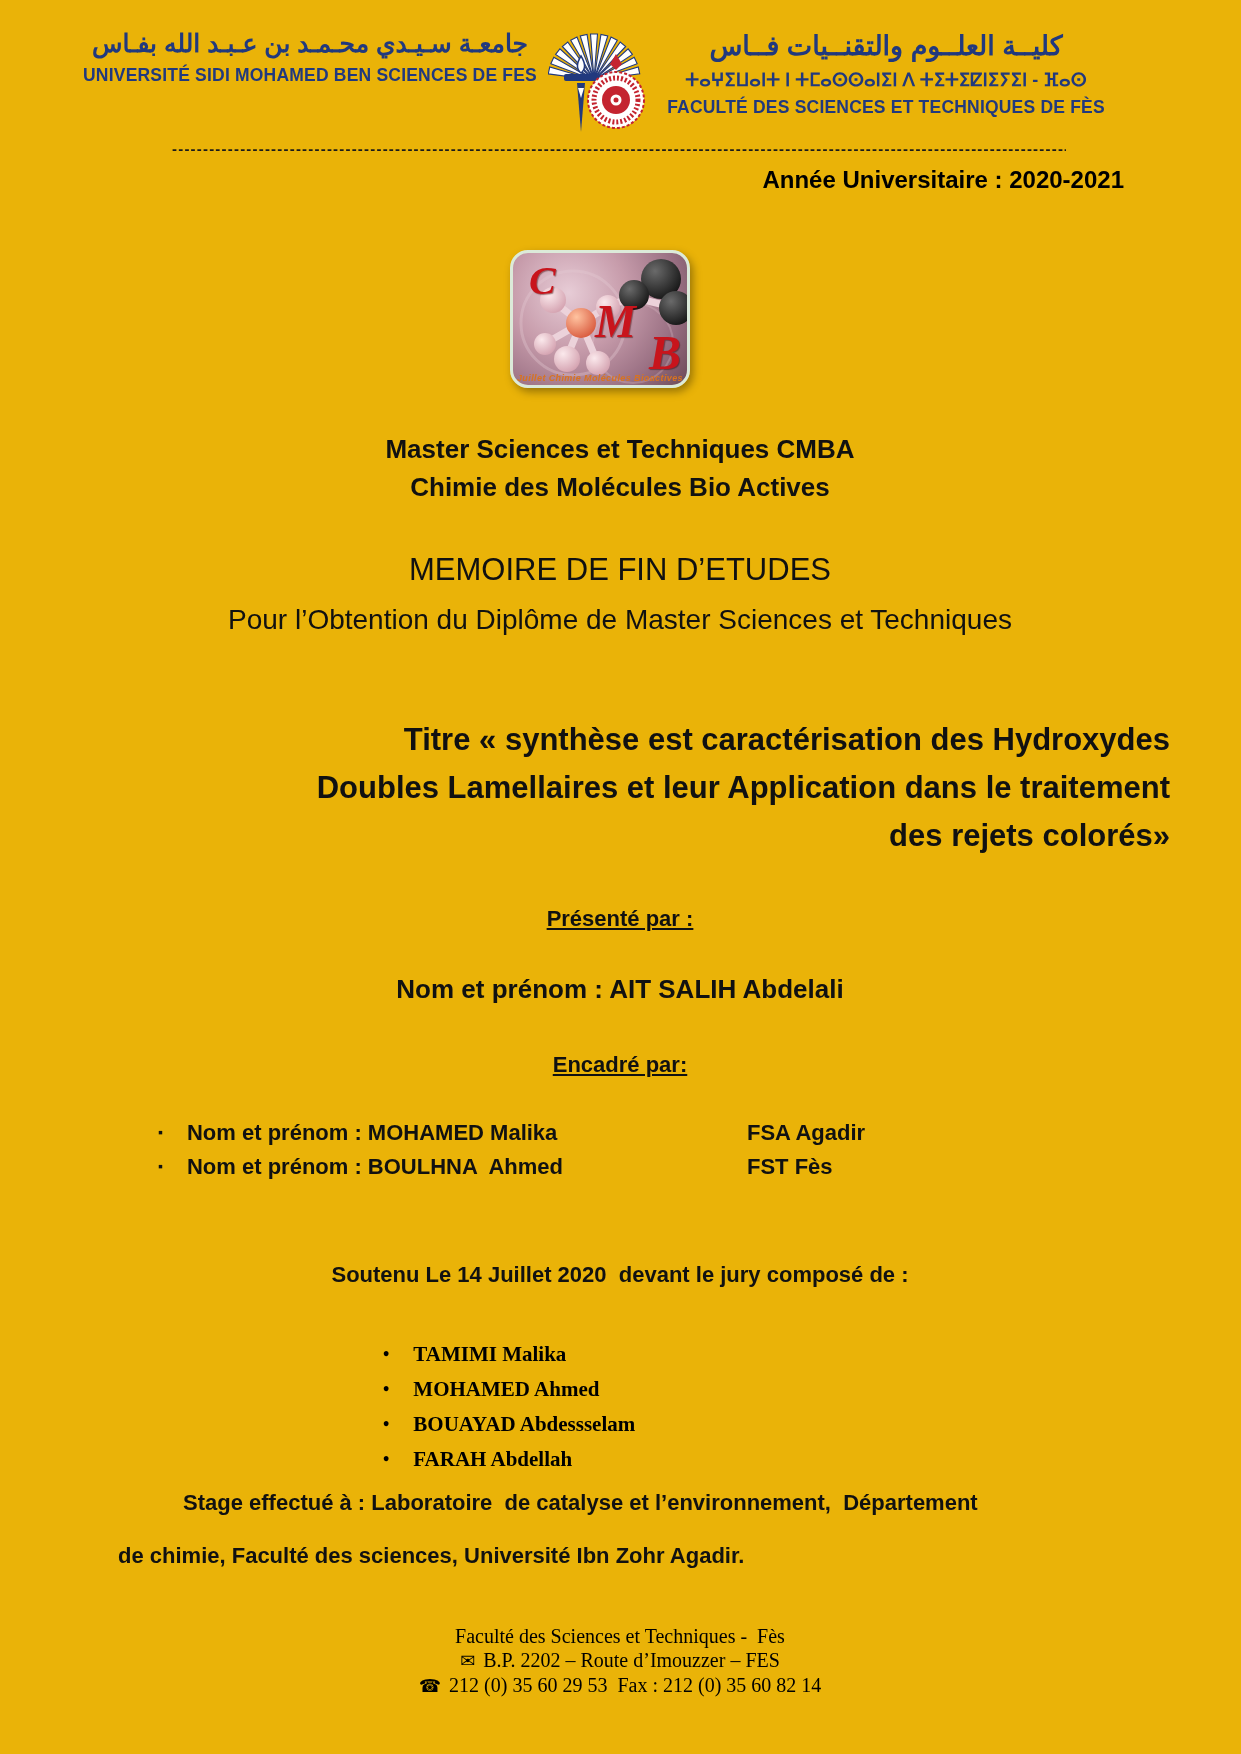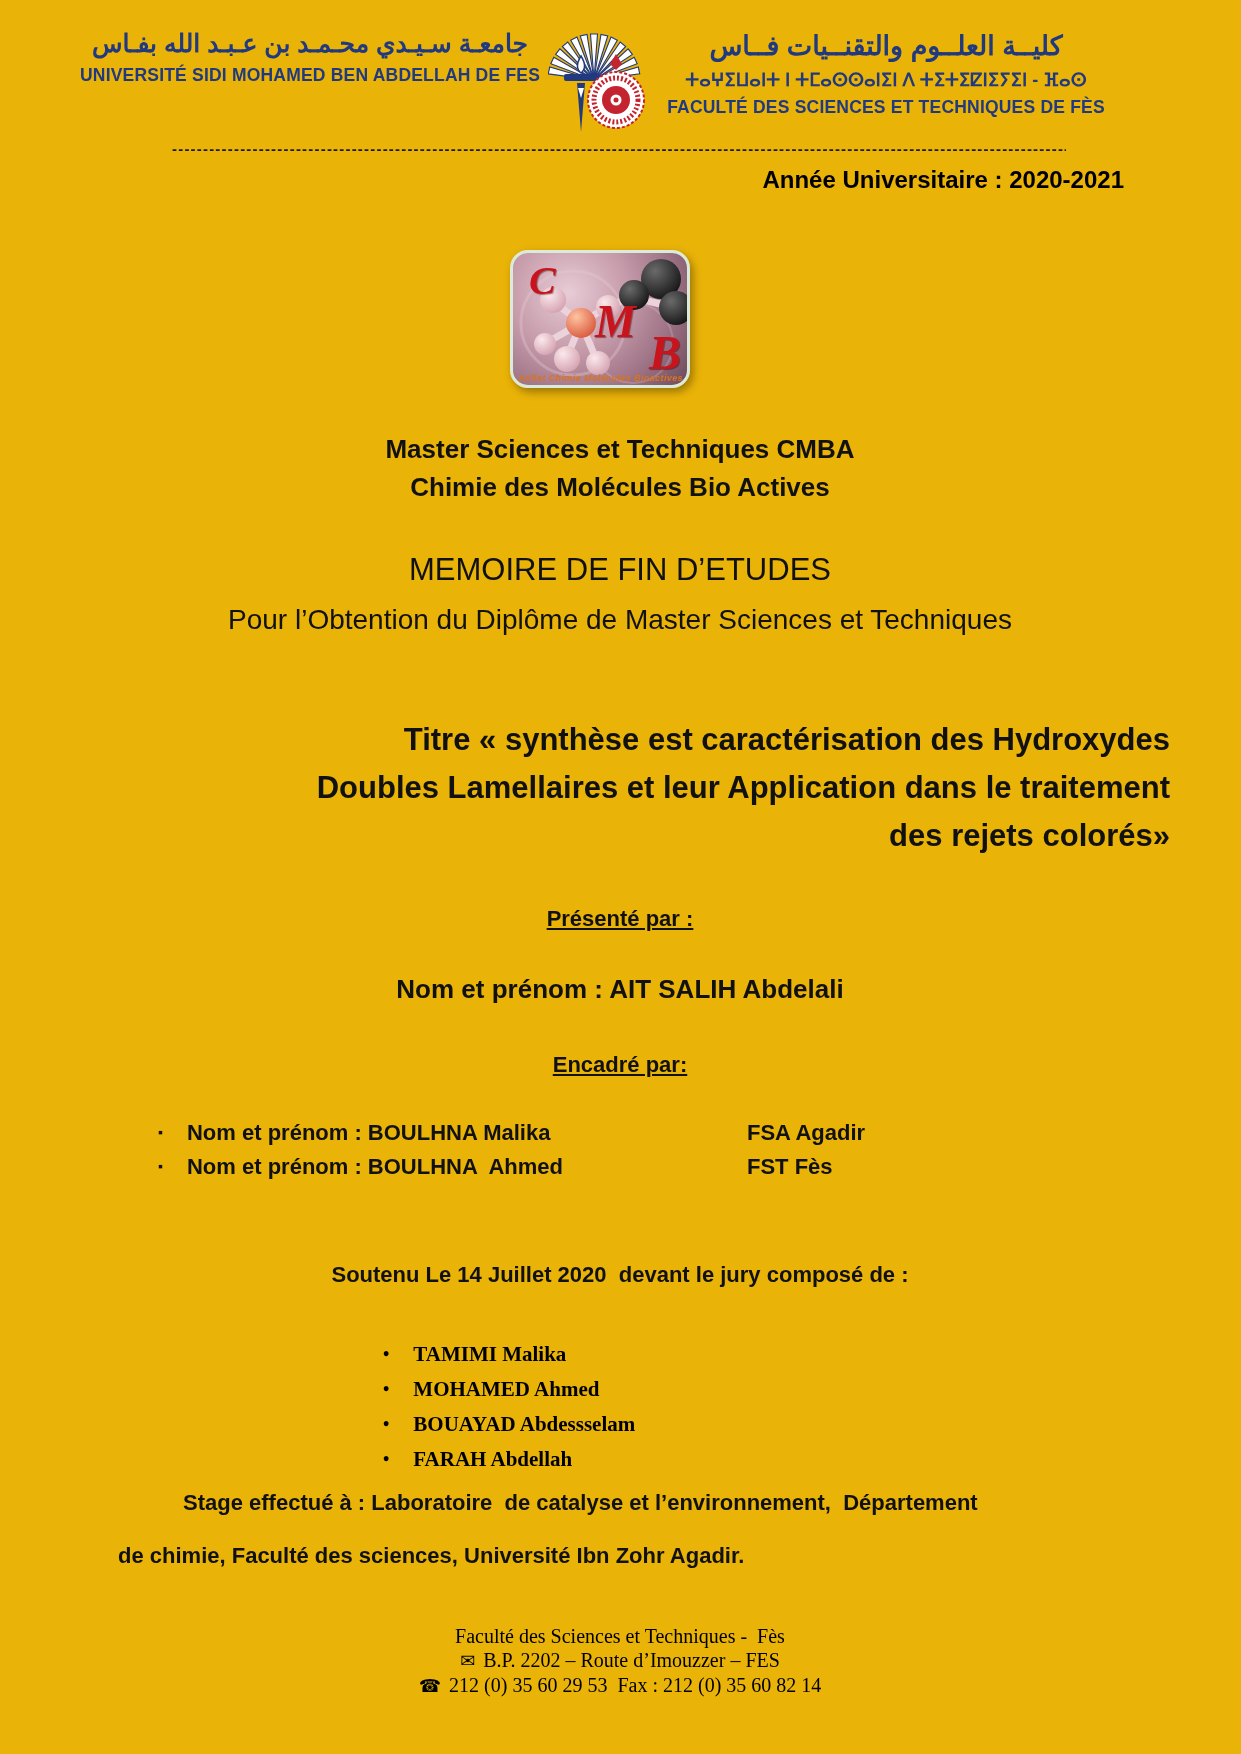--- a/index.html
+++ b/index.html
@@ -94,21 +94,21 @@
     font-family:"Liberation Serif",serif;font-size:20px;line-height:24px;color:#000;}
   .ft-icon{margin-right:8px;font-size:18px;}
 </style>
 </head>
 <body>
 
 <div class="page">
 
   <div class="abs hdr-block hdr-left">
     <div class="hdr-ar-l ws">جامعـة سـيـدي محـمـد بن عـبـد الله بفـاس</div>
-    <div class="hdr-lat ws">UNIVERSITÉ SIDI MOHAMED BEN ABDELLAH DE FES</div>
+    <div class="hdr-lat ws">UNIVERSITÉ SIDI MOHAMED BEN SCIENCES DE FES</div>
   </div>
 
   <svg class="abs emblem" width="102" height="124" viewBox="0 0 102 124">
 
     <g stroke="#21397e" stroke-width="1.1" fill="#ffffff">
       <path d="M46 62 L42.5 16 L49.5 16 Z" transform="rotate(-78 46 62)"></path>
       <path d="M46 62 L42.5 16 L49.5 16 Z" transform="rotate(-65 46 62)"></path>
       <path d="M46 62 L42.5 16 L49.5 16 Z" transform="rotate(-52 46 62)"></path>
       <path d="M46 62 L42.5 16 L49.5 16 Z" transform="rotate(-39 46 62)"></path>
       <path d="M46 62 L42.5 16 L49.5 16 Z" transform="rotate(-26 46 62)"></path>
@@ -208,21 +208,21 @@
     <div class="ws">Titre « synthèse est caractérisation des Hydroxydes</div>
     <div class="ws">Doubles Lamellaires et leur Application dans le traitement</div>
     <div class="ws">des rejets colorés»</div>
   </div>
 
   <div class="abs block-center candidate ws">Nom et prénom : AIT SALIH Abdelali</div>
   <div class="abs block-center presente ws">Présenté par :</div>
   <div class="abs block-center encadre ws">Encadré par:</div>
 
   <div class="abs sup-row sup-row1">
-    <span class="sup-bullet">▪</span><span class="sup-name">Nom et prénom : BOULHNA Malika</span><span class="sup-affil">FSA Agadir</span>
+    <span class="sup-bullet">▪</span><span class="sup-name">Nom et prénom : MOHAMED Malika</span><span class="sup-affil">FSA Agadir</span>
   </div>
   <div class="abs sup-row sup-row2">
     <span class="sup-bullet">▪</span><span class="sup-name">Nom et prénom : BOULHNA  Ahmed</span><span class="sup-affil">FST Fès</span>
   </div>
 
   <div class="abs block-center soutenu ws">Soutenu Le 14 Juillet 2020  devant le jury composé de :</div>
 
   <div class="abs jury-row jury-0">
     <span class="jury-bullet">•</span><span class="ws">TAMIMI Malika</span>
   </div>

